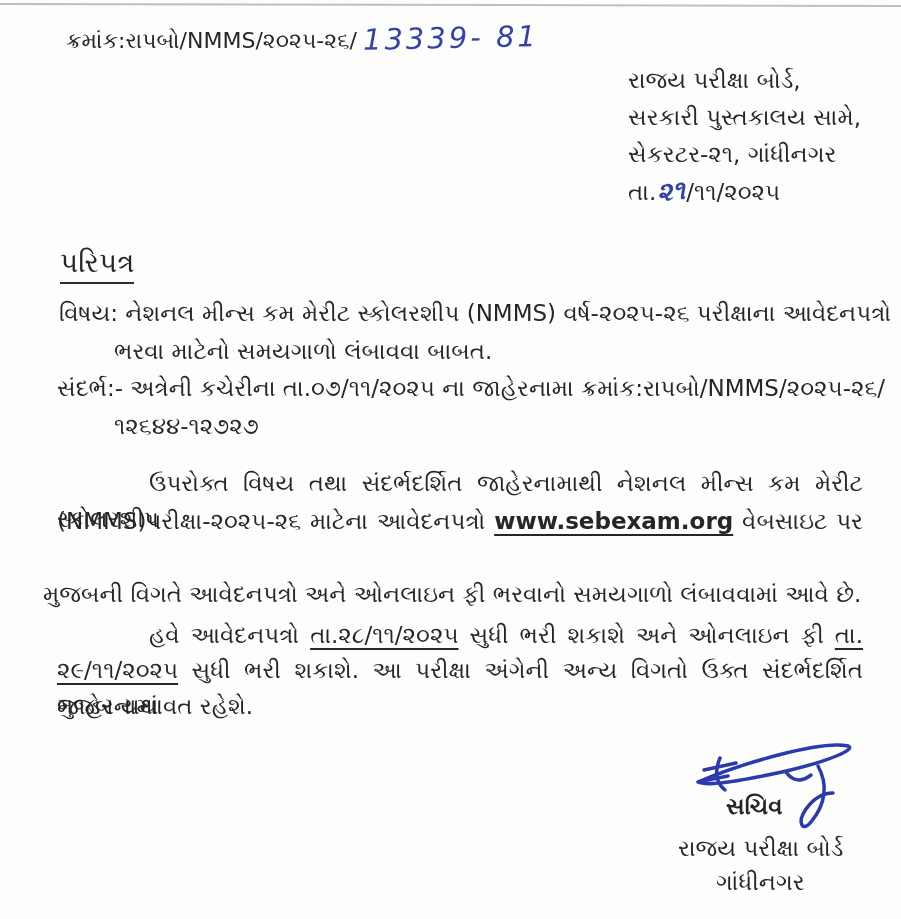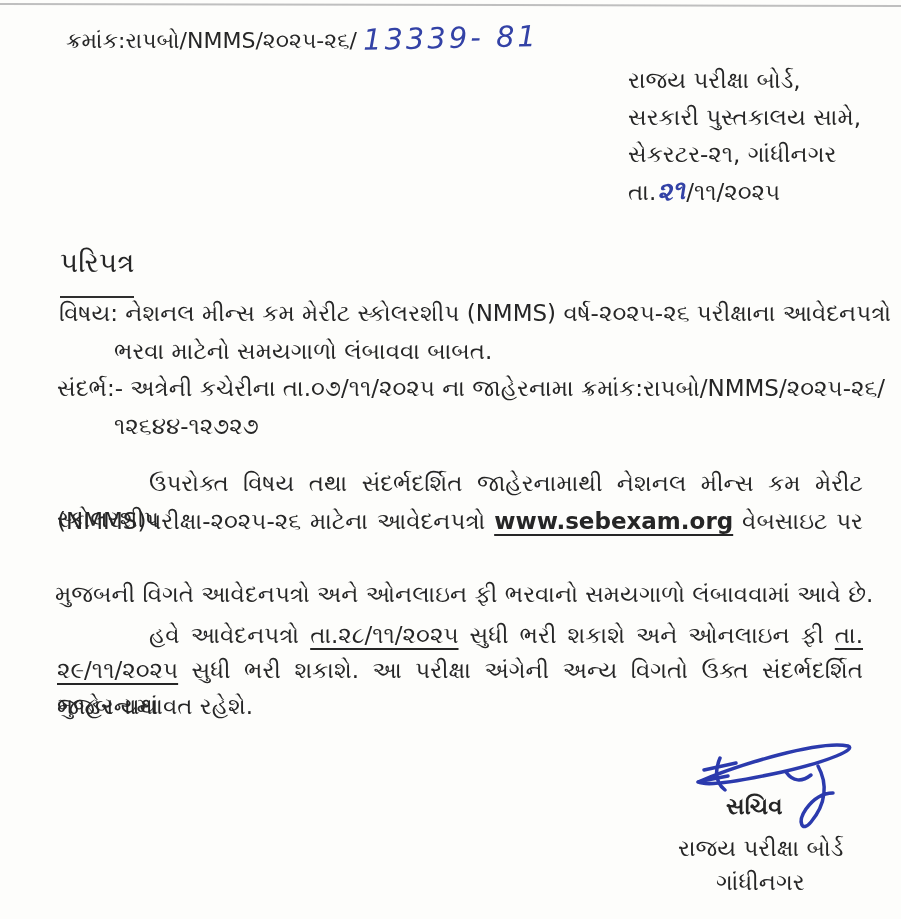--- a/index.html
+++ b/index.html
@@ -31,21 +31,21 @@
     font-weight:500;
   }
   .hw-date{
     font-size:26px;font-style:italic;font-weight:600;
     display:inline-block;transform:rotate(-5deg);
     margin:0 1px;
   }
   .title-text{
     position:absolute;left:60px;top:246px;
     font-size:28px;line-height:34px;
-    border-bottom:2px solid #2e2e2e;padding-bottom:16px;
+    border-bottom:2px solid #2e2e2e;padding-bottom:2px;
   }
   .u{
     text-decoration:underline;
     text-decoration-thickness:1.5px;
     text-underline-offset:5px;
   }
   .b{font-weight:700;}
   .sig-svg{position:absolute;left:690px;top:736px;}
   .sig-text{position:absolute;font-size:23px;line-height:30px;white-space:nowrap;}
 </style>
@@ -74,21 +74,21 @@
 
   <div class="line" style="left:57px;top:372px;">સંદર્ભ:- અત્રેની કચેરીના તા.૦૭/૧૧/૨૦૨૫ ના જાહેરનામા ક્રમાંક:રાપબો/NMMS/૨૦૨૫-૨૬/</div>
   <div class="line" style="left:114px;top:410px;">૧૨૬૪૪-૧૨૭૨૭</div>
 
   <div class="jline indent" style="top:465px;"><span>ઉપરોક્ત વિષય તથા સંદર્ભદર્શિત જાહેરનામાથી નેશનલ મીન્સ કમ મેરીટ સ્કોલરશીપ</span></div>
   <div class="jline" style="top:503px;">
     <span>(NMMS)પરીક્ષા-૨૦૨૫-૨૬ માટેના આવેદનપત્રો</span>
     <span class="b u">www.sebexam.org</span>
     <span>વેબસાઇટ પર</span>
   </div>
-  <div class="line" style="left:55px;top:578px;">મુજબની વિગતે આવેદનપત્રો અને ઓનલાઇન ફી ભરવાનો સમયગાળો લંબાવવામાં આવે છે.</div>
+  <div class="line" style="left:43px;top:578px;">મુજબની વિગતે આવેદનપત્રો અને ઓનલાઇન ફી ભરવાનો સમયગાળો લંબાવવામાં આવે છે.</div>
 
   <div class="jline indent" style="top:617px;">
     <span>હવે આવેદનપત્રો</span>
     <span class="u">તા.૨૮/૧૧/૨૦૨૫</span>
     <span>સુધી ભરી શકાશે અને ઓનલાઇન ફી</span>
     <span class="u">તા.</span>
   </div>
   <div class="jline" style="top:652px;">
     <span class="u">૨૯/૧૧/૨૦૨૫</span>
     <span>સુધી ભરી શકાશે. આ પરીક્ષા અંગેની અન્ય વિગતો ઉક્ત સંદર્ભદર્શિત જાહેરનામાં</span>

